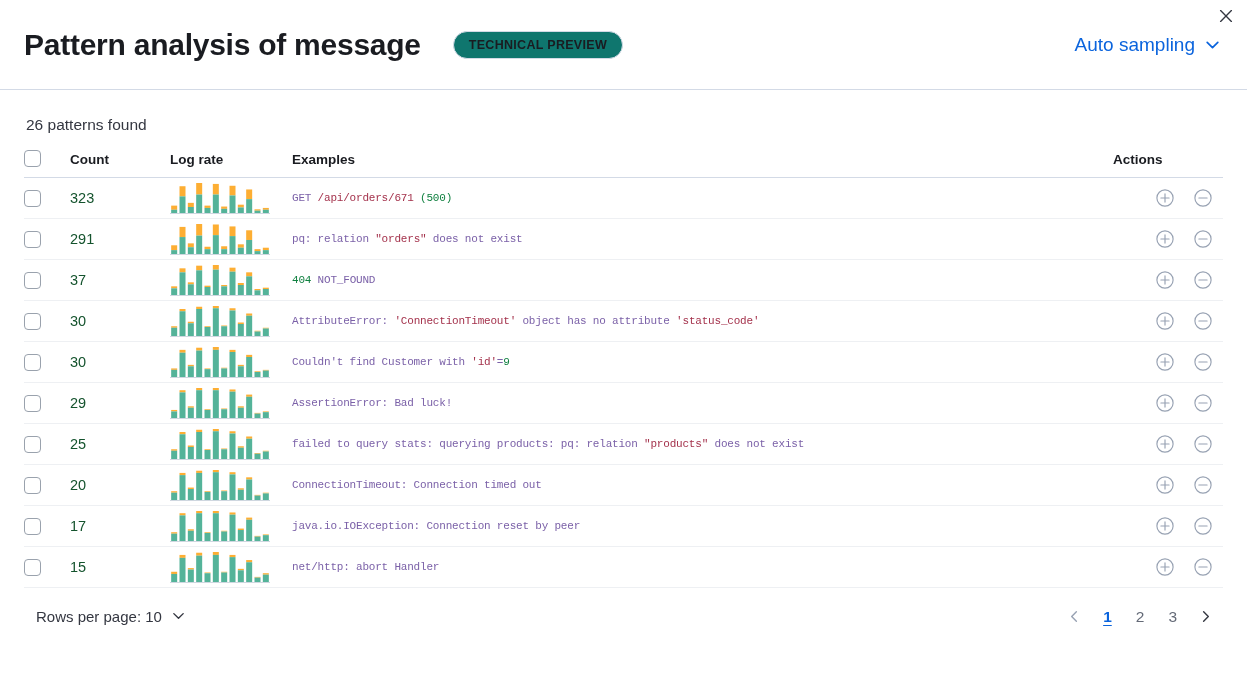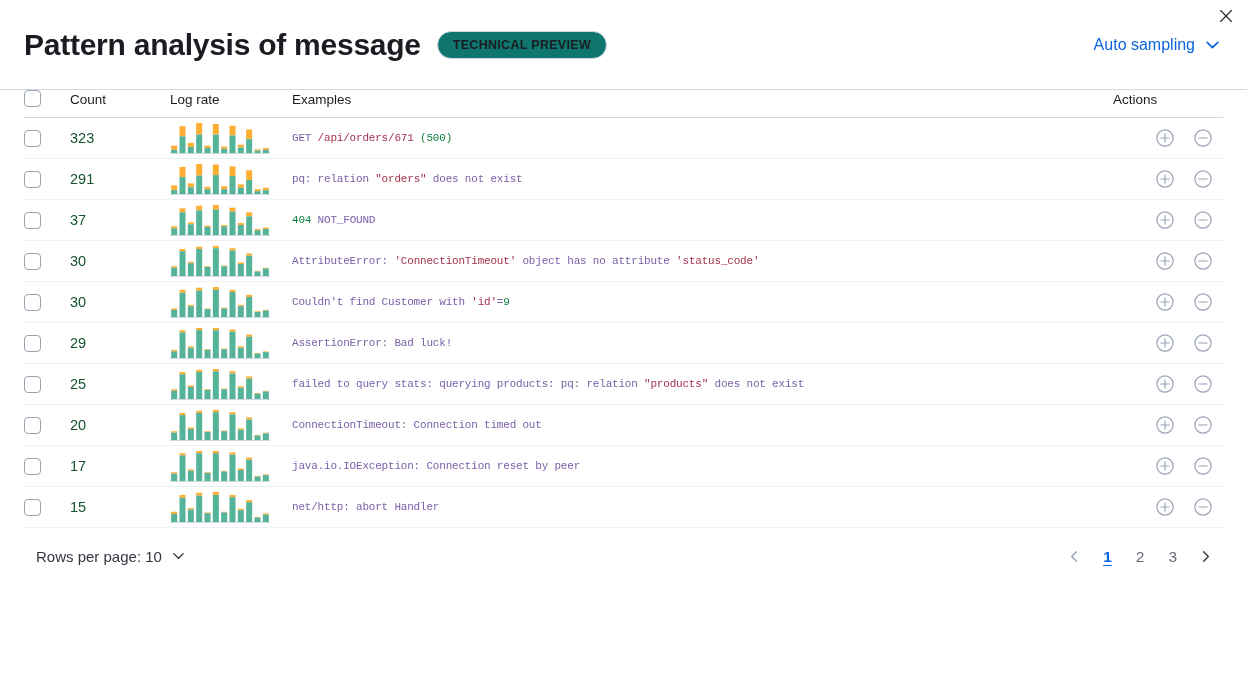--- a/index.html
+++ b/index.html
@@ -18,21 +18,21 @@
     position: relative;
     height: 90px;
     border-bottom: 1px solid #d3dae6;
     display: flex;
     align-items: center;
     padding: 0 24px;
   }
   .header-left {
     display: flex;
     align-items: center;
-    gap: 16px;
+    gap: 32px;
   }
   .page-title {
     font-size: 30px;
     font-weight: 700;
     letter-spacing: -0.25px;
     color: #1a1c21;
     white-space: nowrap;
     margin: 0;
   }
   .badge {
@@ -56,21 +56,21 @@
     align-items: center;
   }
   .sampling-btn {
     display: inline-flex;
     align-items: center;
     gap: 9px;
     background: none;
     border: none;
     cursor: pointer;
     font-family: inherit;
-    font-size: 16px;
+    font-size: 19px;
     color: #0b64dd;
     padding: 4px 2px;
   }
   .sampling-btn .chev { display: block; line-height: 0; }
   .close-btn {
     position: absolute;
     top: 3px;
     right: 7px;
     width: 28px; height: 28px;
     display: flex; align-items: center; justify-content: center;
@@ -87,21 +87,21 @@
   }
 
   
   table.patterns {
     width: 100%;
     border-collapse: collapse;
     table-layout: fixed;
   }
   table.patterns thead th {
     font-size: 13.5px;
-    font-weight: 400;
+    font-weight: 700;
     color: #1a1c21;
     text-align: left;
     padding: 0 0 10px 0;
     border-bottom: 1px solid #d3dae6;
     vertical-align: bottom;
     margin-top: 24px;
   }
   .col-check { width: 46px; }
   .col-count { width: 100px; }
   .col-rate  { width: 122px; }
@@ -226,20 +226,21 @@
     <span>
       <svg width="16" height="16" viewBox="0 0 16 16" fill="none">
           <path d="M2.6 2.6l10.8 10.8M13.4 2.6L2.6 13.4" stroke="#343741" stroke-width="1.35" stroke-linecap="round"></path>
         </svg>
     </span>
   </button>
 </div>
 
 <div class="content">
 
+  <div class="patterns-found">26 patterns found</div>
 
   <table class="patterns">
     <colgroup>
       <col class="col-check">
         <col class="col-count">
         <col class="col-rate">
         <col class="col-examples">
         <col class="col-actions">
     </colgroup>
     <thead>

